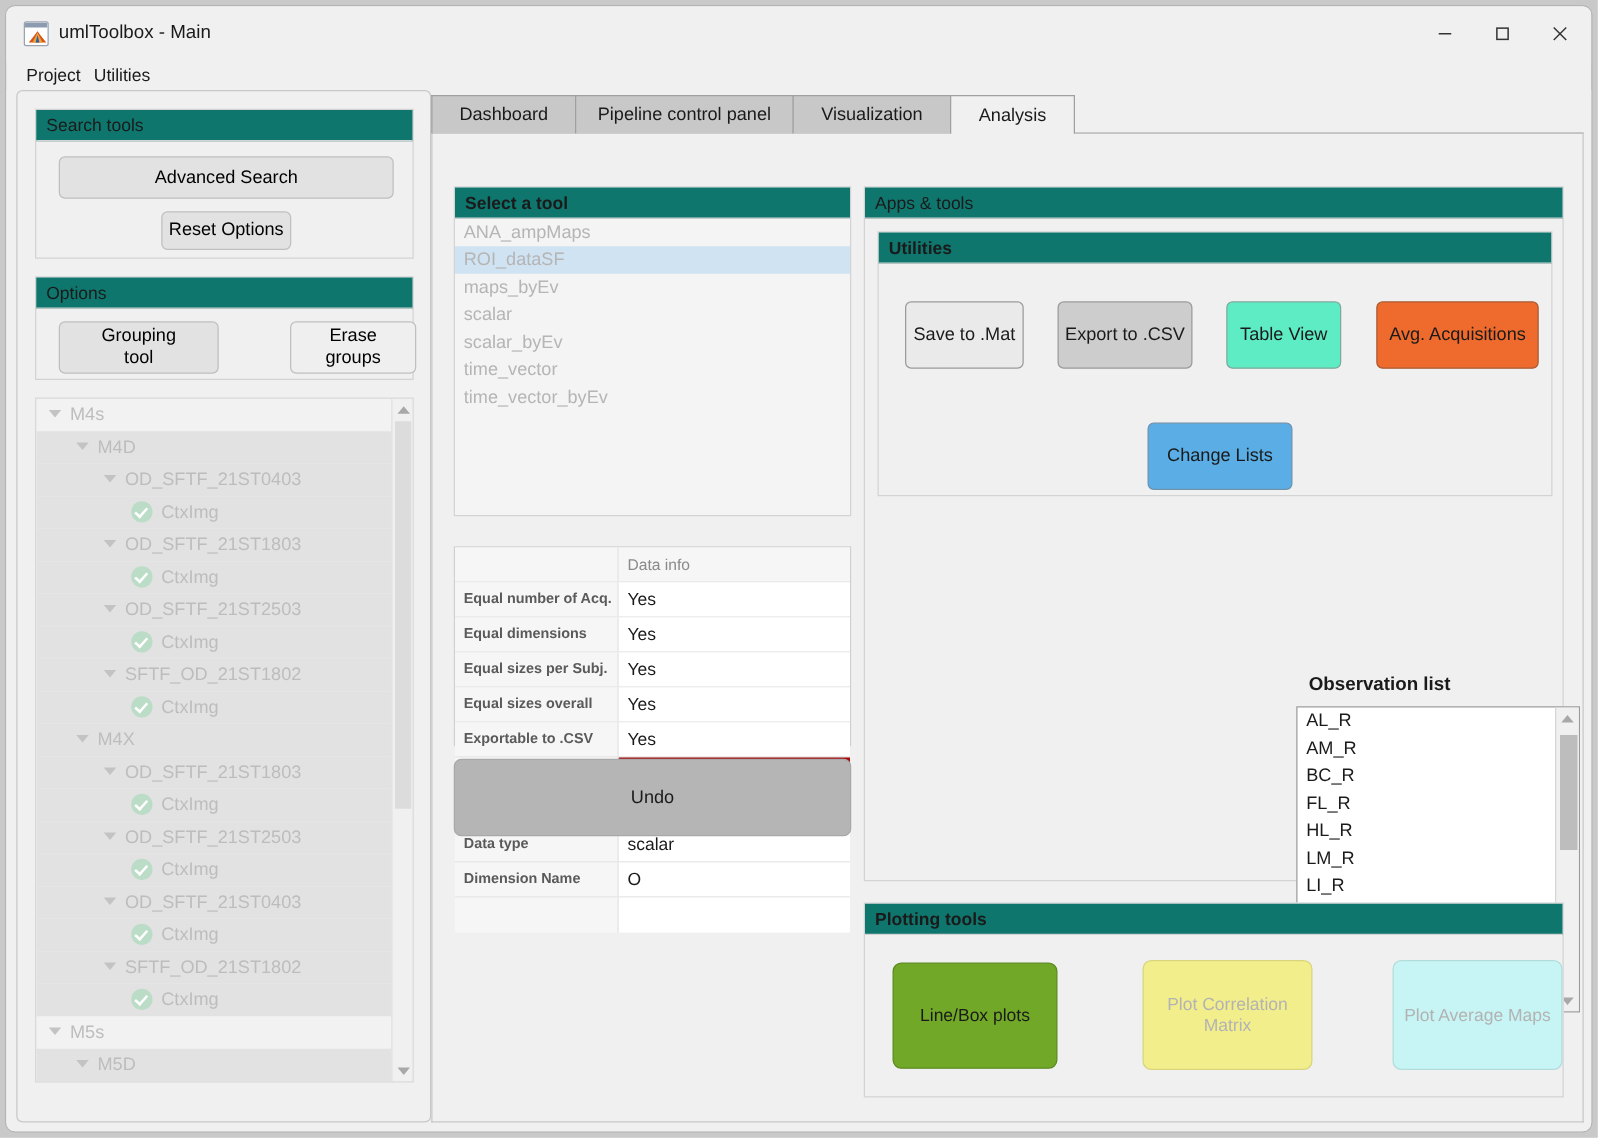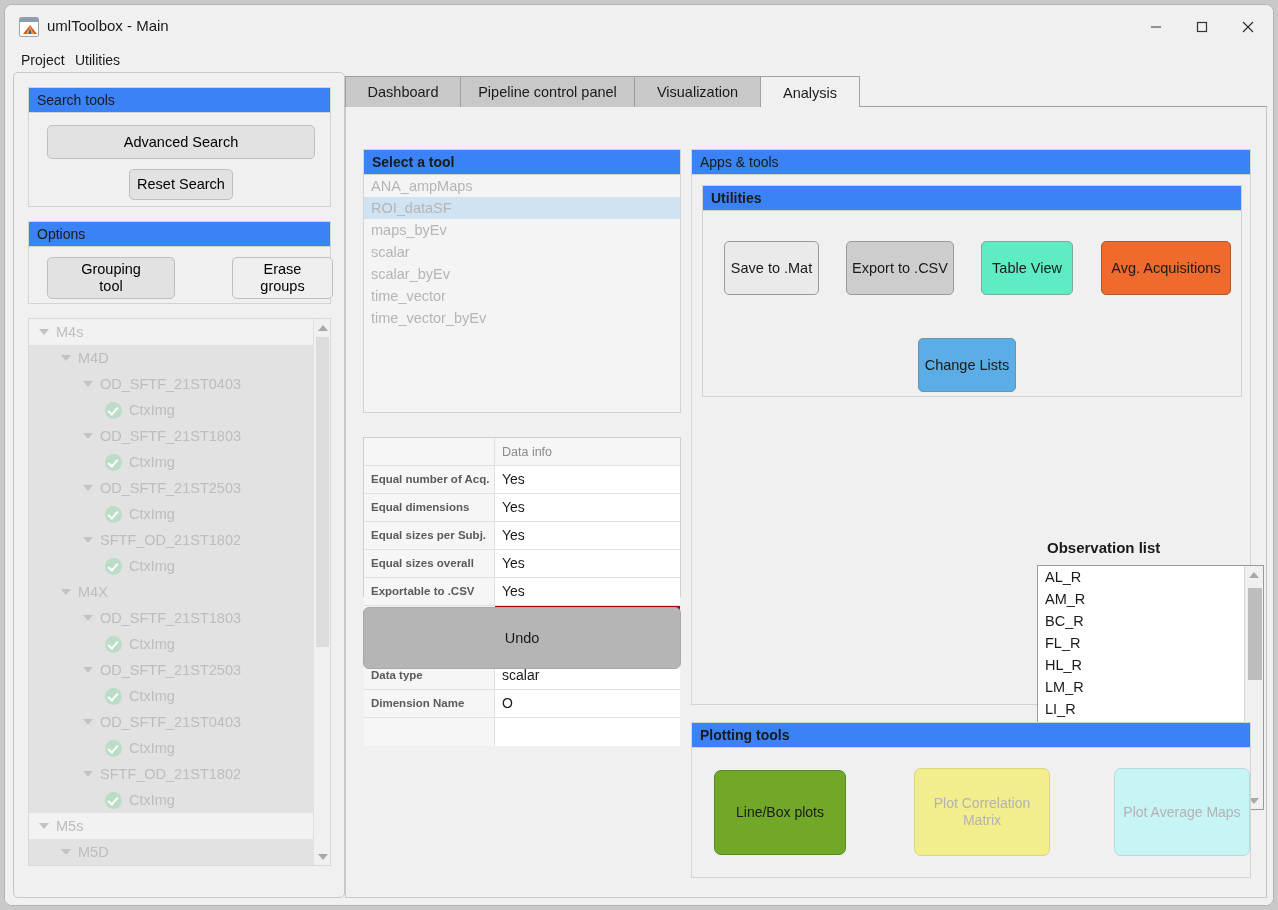--- a/index.html
+++ b/index.html
@@ -75,21 +75,21 @@
   .panel {
     position: absolute;
     background: #f0f0f0;
     border: 1px solid #d3d3d3;
   }
   .panel-title {
     position: absolute; left: 0; top: 0; right: 0; height: 25px;
     border-bottom: 1px solid #d3d3d3;
     font-size: 14px; color: #1a1a1a;
     padding: 4px 0 0 8px;
-    background: #3b82f6;
+    background: #0f766e;
   }
   .panel-title.bold { font-weight: bold; }
 
   #panel-search { left: 14px; top: 14px; width: 303px; height: 120px; }
   #panel-options { left: 14px; top: 148px; width: 303px; height: 83px; }
 
   .btn {
     position: absolute;
     border: 1px solid #bfbfbf;
     border-radius: 5px;
@@ -236,21 +236,21 @@
     font-size: 14.5px; color: #1a1a1a;
     display: flex; align-items: center; justify-content: center;
     text-align: center;
   }
   #ubtn-savemat  { left: 21px;  top: 55px; width: 95px; height: 54px; background:#eaeaea; }
   #ubtn-exportcsv{ left: 143px; top: 55px; width: 108px; height: 54px; background:#cdcdcd; }
   #ubtn-tableview{ left: 278px; top: 55px; width: 92px; height: 54px;
                    background:#5eecc5; border-color:#7ea99b; }
   #ubtn-avgacq   { left: 398px; top: 55px; width: 130px; height: 54px;
                    background:#ee6b2d; border-color:#a85a32; }
-  #ubtn-changelists { left: 215px; top: 152px; width: 98px; height: 54px;
+  #ubtn-changelists { left: 215px; top: 152px; width: 116px; height: 54px;
                    background:#5aaee5; border-color:#6d92ad; }
 
   
   .listlabel {
     position: absolute; font-size: 15px; font-weight: bold; color: #1a1a1a;
   }
   #label-obslist { left: 355px; top: 389px; }
   #obslist {
     position: absolute; left: 345px; top: 415px; width: 227px; height: 245px;
     background: #fff; border: 1px solid #9a9a9a; overflow: hidden;
@@ -330,21 +330,21 @@
     <div class="menu-item" id="menu-utilities">Utilities</div>
   </div>
 
   <div id="body">
 
     <div id="leftcol">
 
       <div class="panel" id="panel-search">
         <div class="panel-title">Search tools</div>
         <div class="btn" id="btn-advanced-search">Advanced Search</div>
-        <div class="btn" id="btn-reset-search">Reset Search</div>
+        <div class="btn" id="btn-reset-search">Reset Options</div>
       </div>
 
       <div class="panel" id="panel-options">
         <div class="panel-title">Options</div>
         <div class="btn" id="btn-grouping-tool">Grouping
 tool</div>
         <div class="btn" id="btn-erase-groups">Erase
 groups</div>
       </div>
 

